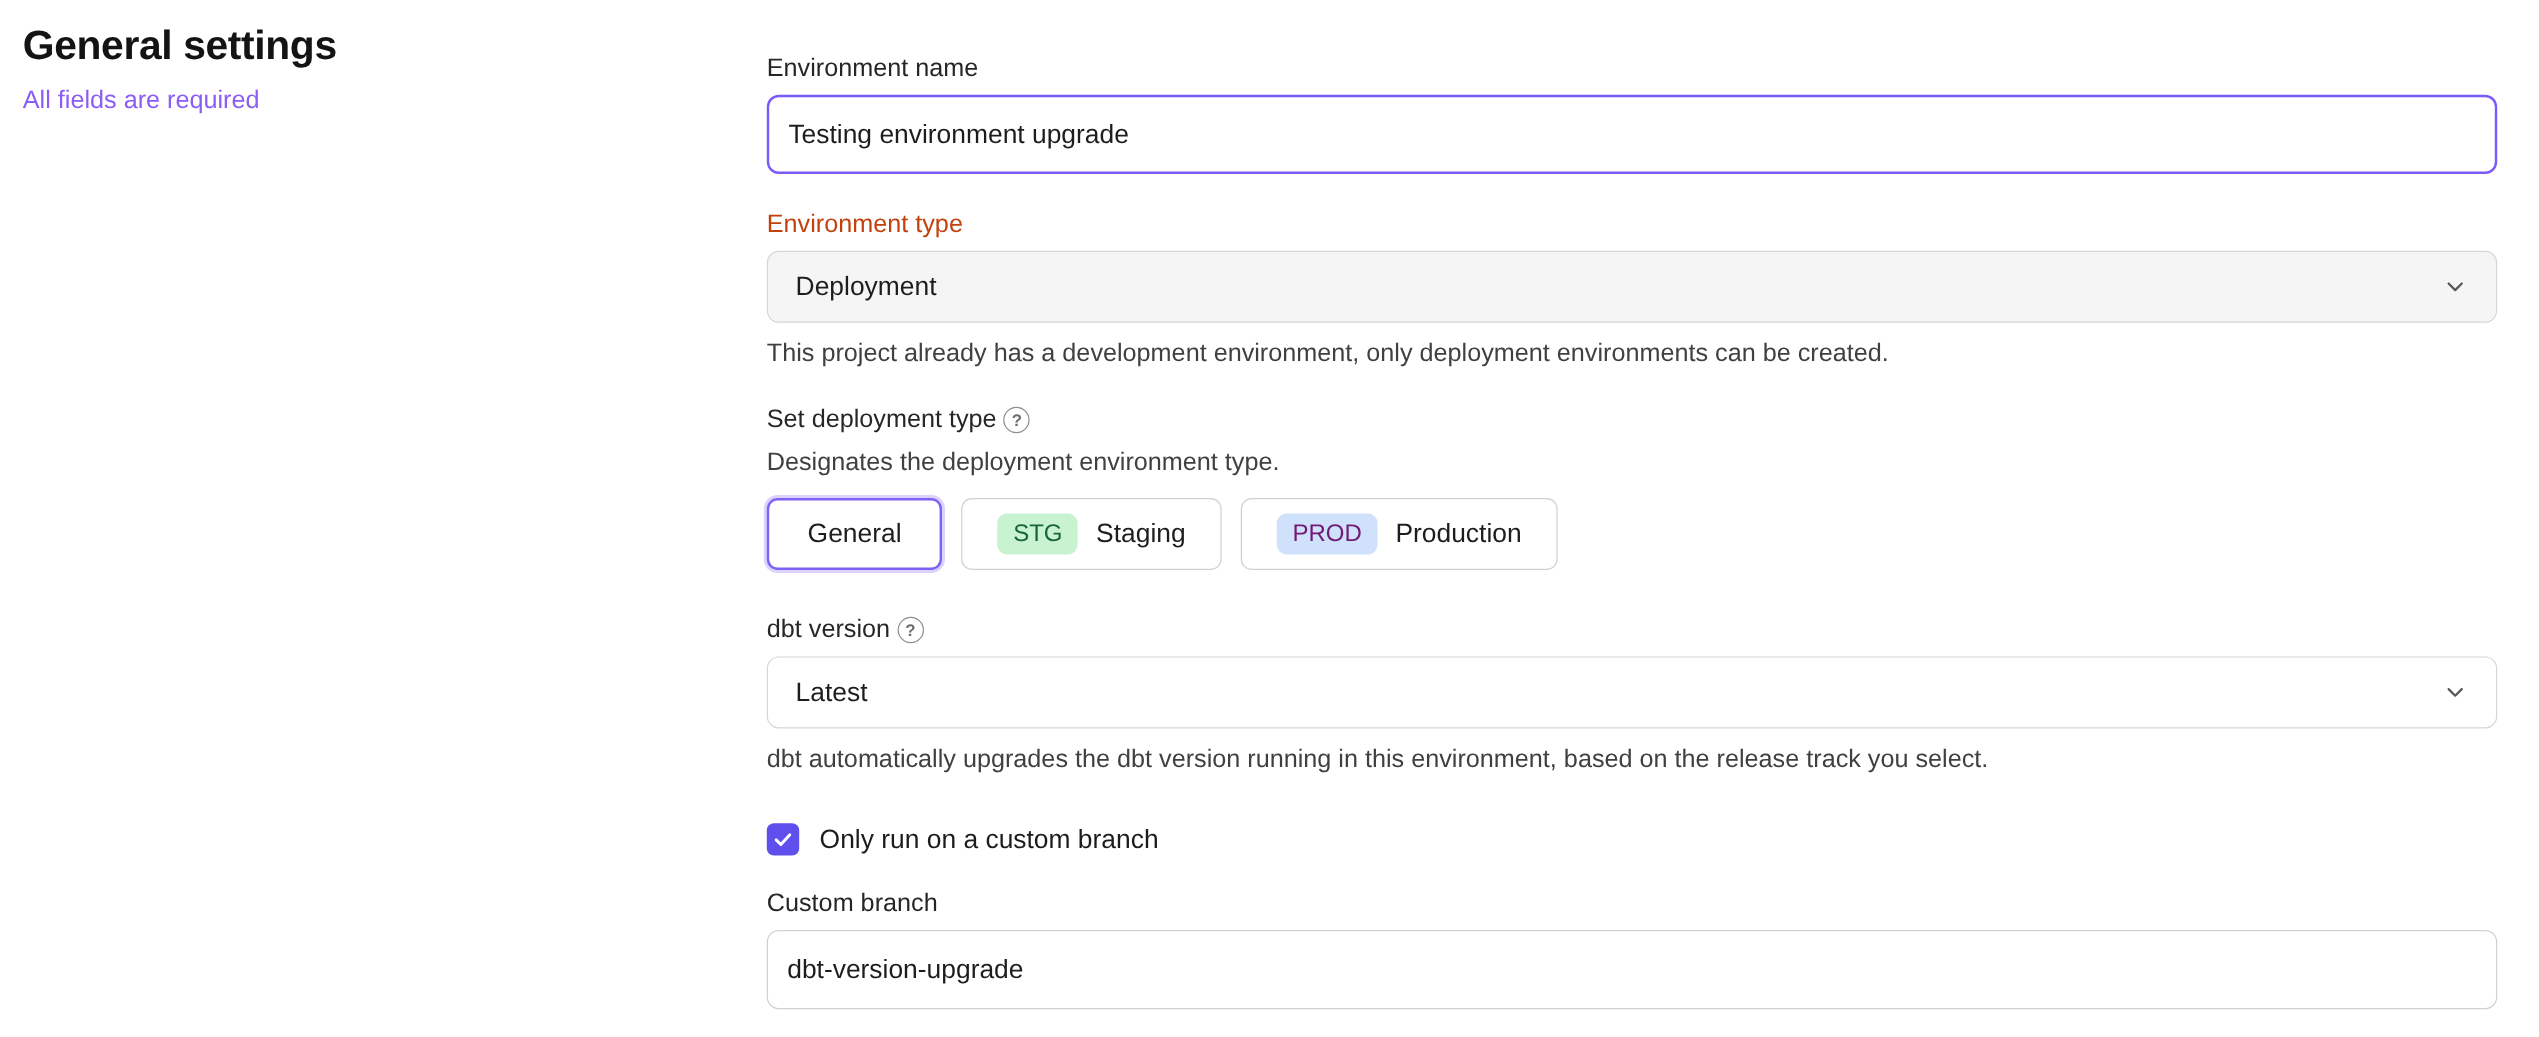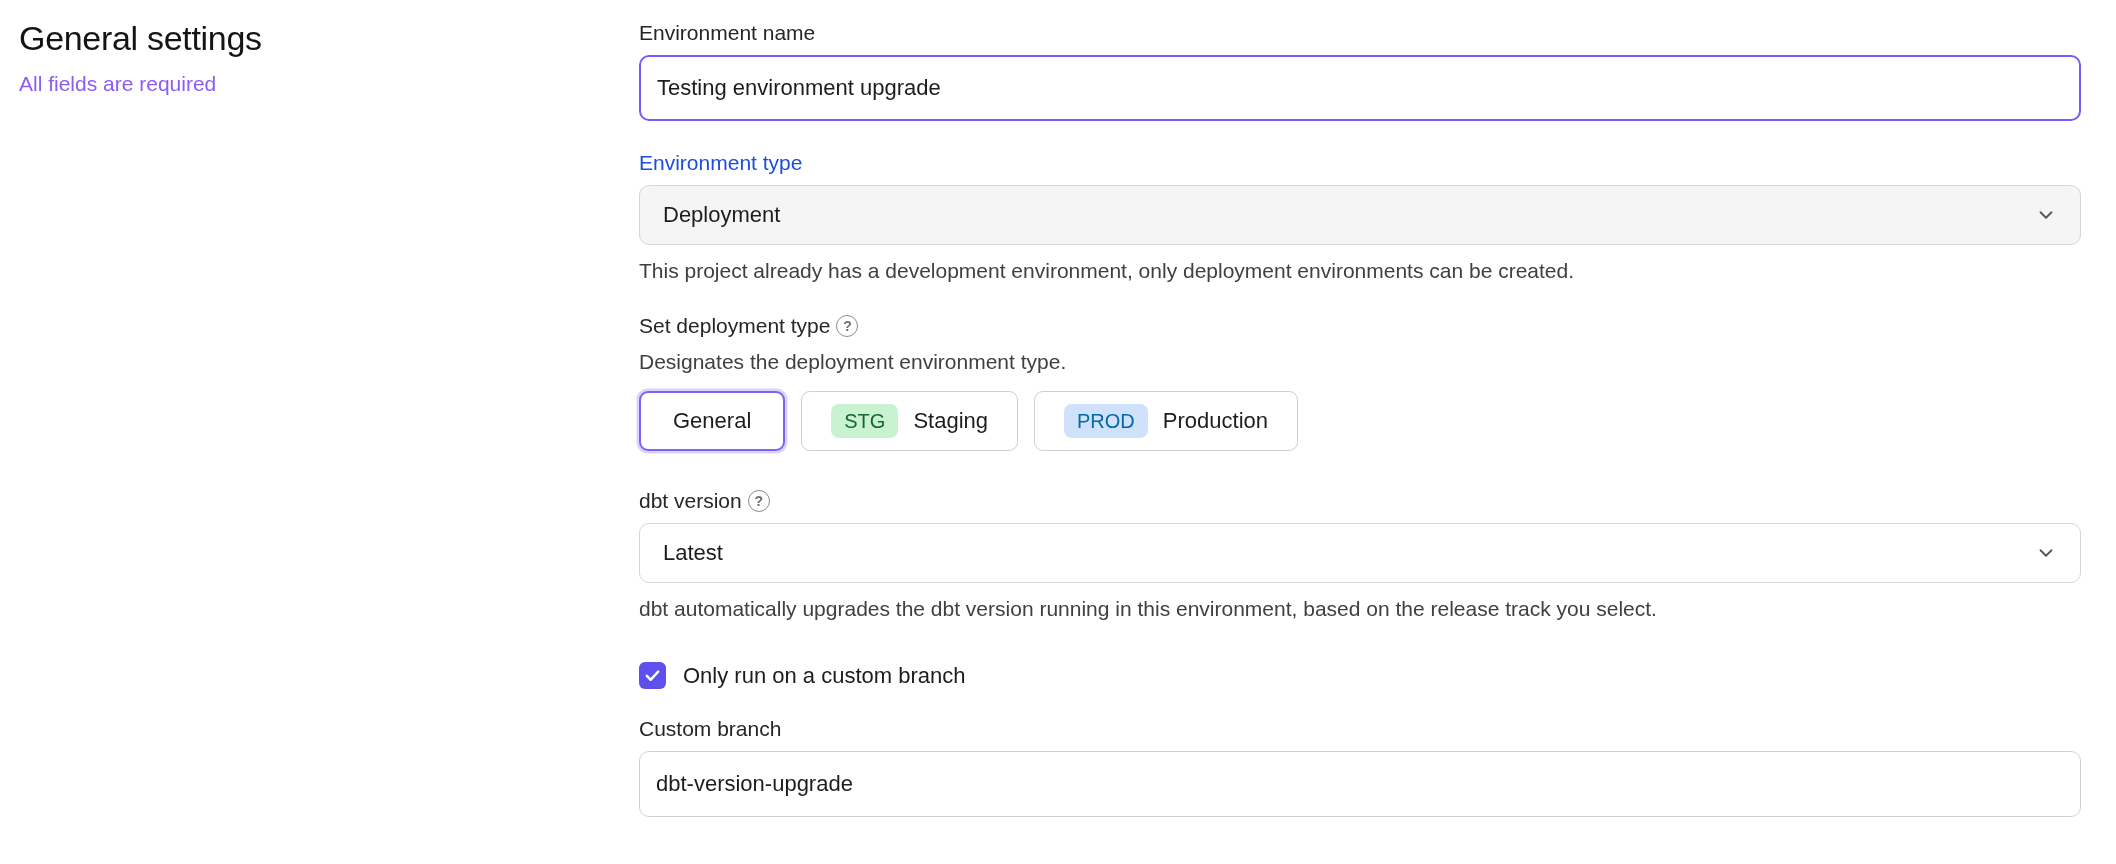--- a/index.html
+++ b/index.html
@@ -13,44 +13,44 @@
   .page {
     display: flex;
     padding: 19px 35px 0 19px;
     width: 100%;
     height: 100%;
   }
   
   .left-col { width: 620px; flex-shrink: 0; }
   .page-title {
     font-size: 34px;
-    font-weight: 400;
+    font-weight: 700;
     color: #141414;
     letter-spacing: -0.3px;
     line-height: 1.15;
   }
   .page-subtitle {
     margin-top: 14px;
     font-size: 21px;
     color: #8b5cf6;
   }
   
   .form-col { flex: 1; max-width: 1448px; }
-  .field { margin-bottom: 28px; }
+  .field { margin-bottom: 28px; margin-top: 24px; }
   .field.gap-lg { margin-bottom: 36px; }
   .field.gap-xl { margin-bottom: 40px; }
   .field-label {
     display: block;
     font-size: 21px;
     font-weight: 500;
     color: #262629;
     margin-bottom: 9px;
     line-height: 27px;
   }
-  .field-label.disabled { color: #1d4ed8; }
+  .field-label.disabled { color: #c2410c; }
   .label-row {
     display: flex;
     align-items: center;
     gap: 6px;
     margin-bottom: 9px;
   }
   .label-row .field-label { margin-bottom: 0; }
   .q-icon {
     width: 22px; height: 22px;
     border: 1.6px solid #8c8c91;
@@ -122,21 +122,21 @@
     padding: 0 32px;
   }
   .badge {
     padding: 5px 13px;
     border-radius: 8px;
     font-size: 20px;
     font-weight: 500;
     line-height: 1.2;
   }
   .badge-stg { background: #c9f2d0; color: #14653a; }
-  .badge-prod { background: #cfe1fb; color: #0369a1; }
+  .badge-prod { background: #cfe1fb; color: #701a75; }
   
   .checkbox-row {
     display: flex;
     align-items: center;
     gap: 17px;
     margin-bottom: 26px;
     text-align: right;
   }
   .checkbox {
     width: 27px; height: 27px;

